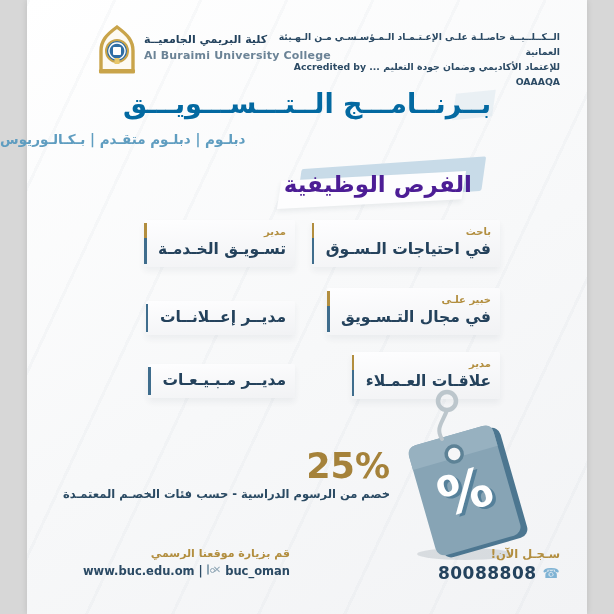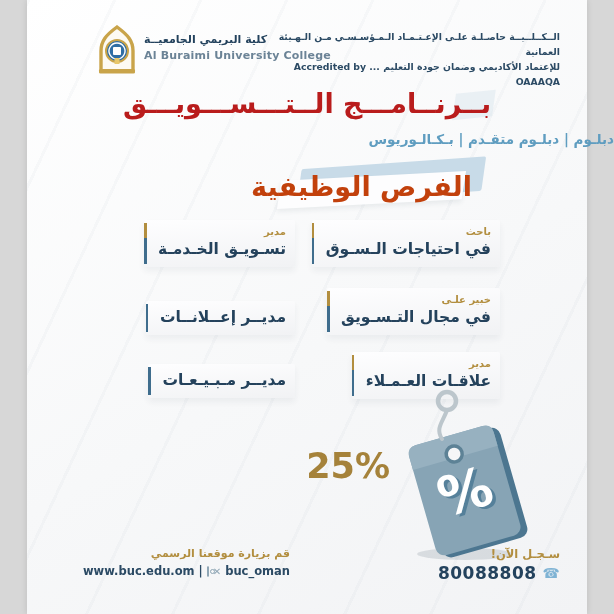--- a/index.html
+++ b/index.html
@@ -11,28 +11,28 @@
     box-shadow:0 0 6px rgba(0,0,0,0.12);}
   .abs{position:absolute;}
   
   .brand-block{left:144px;top:33px;text-align:left;}
   .brand-ar{direction:rtl;font-size:11px;font-weight:700;color:#23425d;}
   .brand-en{font-size:11px;font-weight:700;color:#6b8396;margin-top:3px;letter-spacing:.2px;}
   .accred{right:54px;top:30px;direction:rtl;text-align:right;
     font-size:9.3px;font-weight:700;color:#2b4a64;line-height:1.6;width:300px;}
   
   .program-title{left:0;right:0;top:88px;text-align:center;direction:rtl;
-    font-size:27px;font-weight:800;color:#b91c1c;}
-  .degrees{left:0;right:0;top:131px;text-align:right;direction:rtl;
+    font-size:27px;font-weight:800;color:#0369a1;}
+  .degrees{left:0;right:0;top:131px;text-align:left;direction:rtl;
     font-size:13.5px;font-weight:700;color:#5f9dc0;letter-spacing:.5px;}
   .jobs-slab{right:130px;top:163px;width:185px;height:34px;background:#c8dbe8;
     transform:rotate(-4deg) skewX(-12deg);border-radius:2px;}
   .jobs-slab2{right:150px;top:176px;width:185px;height:28px;background:#fdfdfe;
     transform:rotate(-3deg) skewX(-12deg);box-shadow:0 3px 5px rgba(40,60,80,.08);}
-  .jobs-heading{right:142px;top:171px;direction:rtl;font-size:27px;font-weight:800;color:#c2410c;}
+  .jobs-heading{right:142px;top:171px;direction:rtl;font-size:23px;font-weight:800;color:#4c1d95;}
   
   .job{position:absolute;direction:rtl;text-align:right;
     padding:5px 9px 7px 14px;border-radius:2px;
     background:linear-gradient(175deg,#fefeff,#f1f2f4);
     box-shadow:0 4px 6px rgba(30,50,70,0.06);}
   .job::before{content:"";position:absolute;left:0;top:3px;bottom:3px;width:2.5px;background:#3f6d8d;}
   .job.has-lead::before{background:linear-gradient(#b28e3f 0 36%,#3f6d8d 36%);}
   .job .lead{display:block;color:#b28e3f;font-size:10px;font-weight:700;line-height:1.3;}
   .job .lead:empty{display:none;}
   .job .main{display:block;color:#24425c;font-size:15.5px;font-weight:700;line-height:1.45;}
@@ -44,21 +44,21 @@
   .offer-row{display:flex;direction:rtl;align-items:baseline;gap:7px;justify-content:flex-start;}
   .offer-lead{font-size:13px;font-weight:700;color:#ab8a3e;}
   .offer-pct{font-size:35px;font-weight:800;color:#a5823a;line-height:.95;}
   .offer-sub{margin-top:4px;font-size:11.5px;font-weight:700;color:#2a4a63;}
   
   .tag-wrap{left:385px;top:386px;width:160px;height:180px;}
   
   .visit-block{left:100px;top:547px;width:190px;text-align:right;}
   .visit-line{direction:rtl;font-size:11px;font-weight:700;color:#b28e3f;}
   .site-line{direction:ltr;font-size:11.5px;font-weight:700;color:#2b4a64;margin-top:4px;
-    display:flex;justify-content:flex-end;align-items:center;gap:4px;}
+    display:flex;justify-content:flex-end;align-items:flex-start;gap:4px;}
   .ig-icon{display:inline-block;width:9px;height:9px;border:1.3px solid #8fa6b5;border-radius:3px;position:relative;}
   .ig-icon::after{content:"";position:absolute;left:2.6px;top:2.6px;width:3px;height:3px;
     border:1px solid #8fa6b5;border-radius:50%;}
   .x-icon{color:#8fa6b5;font-size:10px;font-weight:700;}
   .x-icon::before{content:"\2715";}
   .register-block{right:54px;top:547px;text-align:right;}
   .register-line{direction:rtl;font-size:11.5px;font-weight:700;color:#b28e3f;}
   .phone-row{direction:rtl;display:flex;align-items:center;gap:6px;margin-top:2px;justify-content:flex-end;}
   .phone-icon{color:#7fb3d4;font-size:14px;line-height:1;}
   .phone-icon::before{content:"\260E";}
@@ -118,20 +118,21 @@
 </div>
 <div class="job jl3">
 
   <span class="main">مديــر مـبـيـعـات</span>
 </div>
 
 <div class="abs offer">
   <div class="offer-row">
     <span class="offer-pct">25%</span>
   </div>
+  <div class="offer-sub">خصم من الرسوم الدراسية - حسب فئات الخصـم المعتمـدة</div>
 </div>
 
 <svg class="abs tag-wrap" viewBox="0 0 160 180">
   <ellipse cx="80" cy="168" rx="48" ry="6" fill="rgba(60,80,95,0.15)"></ellipse>
   <g transform="rotate(-16 78 106)">
     <rect x="42" y="52" width="88" height="114" rx="9" fill="#4c7690"></rect>
     <rect x="36" y="48" width="88" height="114" rx="9" fill="#87a4b5"></rect>
     <path d="M36 57 q0 -9 9 -9 h70 q9 0 9 9 l0 14 h-88 Z" fill="#97b1c0"></path>
     <circle cx="80" cy="67" r="8" fill="#f5f6f7" stroke="#5d8296" stroke-width="3.5"></circle>
     <text x="83" y="128" text-anchor="middle" font-size="54" font-weight="bold" fill="#55809a" font-family="DejaVu Sans, sans-serif">%</text>

